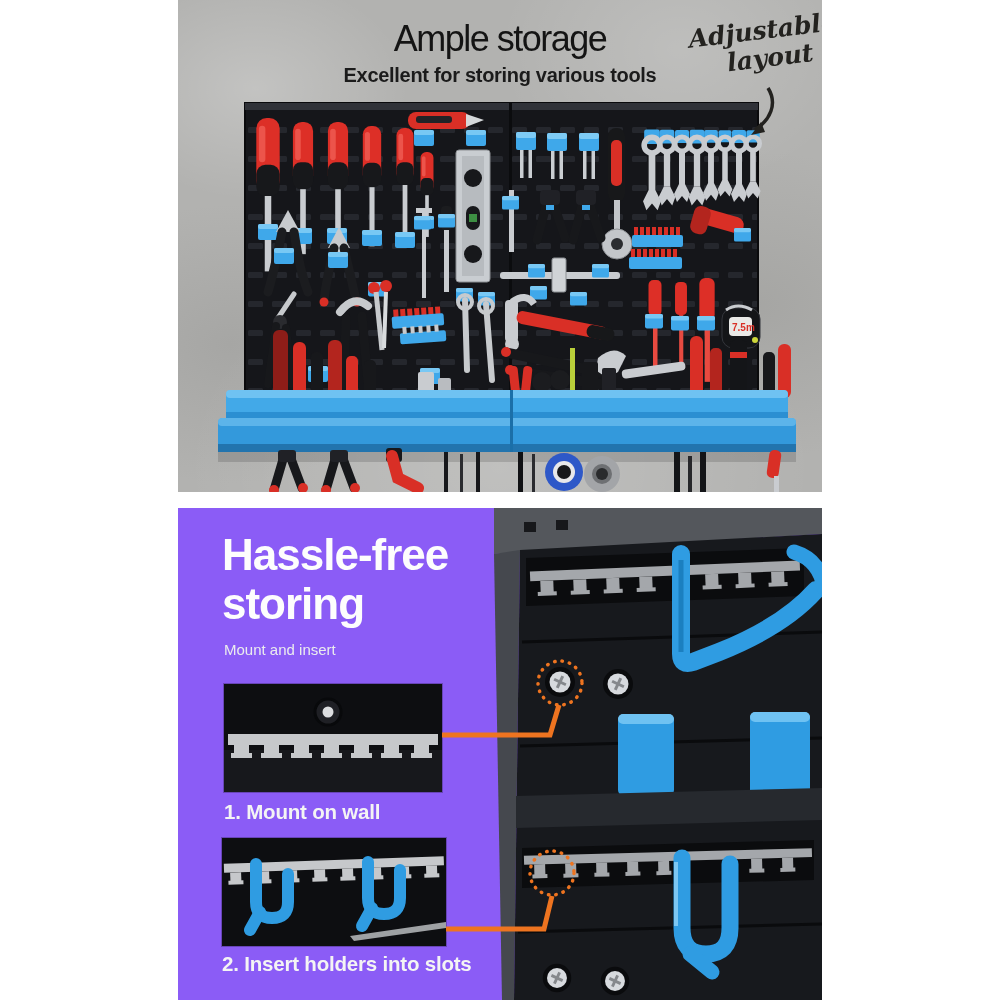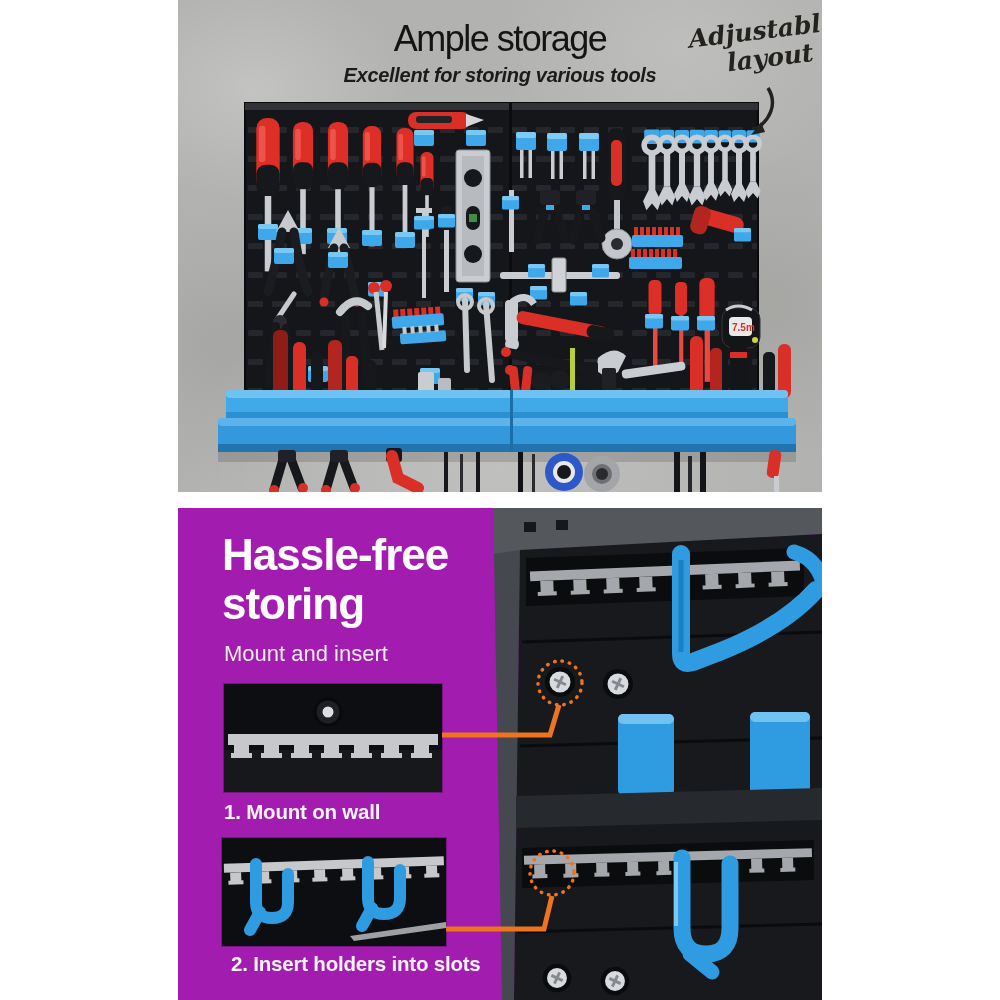--- a/index.html
+++ b/index.html
@@ -9,41 +9,41 @@
   .top-section{position:absolute;left:178px;top:0;width:644px;height:492px;overflow:hidden;
     background:
       radial-gradient(220px 160px at 12% 18%, rgba(255,255,255,.22), rgba(255,255,255,0) 70%),
       radial-gradient(260px 200px at 78% 10%, rgba(255,255,255,.16), rgba(255,255,255,0) 70%),
       radial-gradient(300px 220px at 90% 62%, rgba(137,137,134,.30), rgba(137,137,134,0) 70%),
       radial-gradient(260px 200px at 8% 70%, rgba(130,130,128,.25), rgba(130,130,128,0) 70%),
       radial-gradient(420px 300px at 50% 95%, rgba(255,255,255,.18), rgba(255,255,255,0) 75%),
       #b2b2b0;}
   .top-text{position:absolute;left:0;top:14px;width:100%;text-align:center;color:#171717;}
   .top-title{margin:4px;font-size:36px;font-weight:400;letter-spacing:-1.5px;color:#141414;}
-  .top-sub{margin:2px 0 0 0;font-size:20px;font-weight:600;letter-spacing:-.3px;color:#1b1b1b;font-style:italic;}
+  .top-sub{margin:2px 0 0 0;font-size:20px;font-weight:600;letter-spacing:-.3px;color:#1b1b1b;}
   .annotation{position:absolute;left:512px;top:18px;width:128px;
     font-family:"DejaVu Serif",serif;font-style:italic;font-weight:bold;
     font-size:25px;color:#23221f;transform:rotate(-7deg);line-height:1.1;}
   .annotation .l1{display:block;text-align:left;}
   .annotation .l2{display:block;text-align:right;padding-right:6px;}
   .arrow-svg{position:absolute;left:560px;top:86px;}
   .photo-svg{position:absolute;left:0;top:0;}
   
   .bottom-section{position:absolute;left:178px;top:508px;width:644px;height:492px;
-    background:#a21caf;overflow:hidden;color:#ffffff;}
+    background:#8b5cf6;overflow:hidden;color:#ffffff;}
   .bm-text{position:absolute;left:44px;top:22px;}
   .bm-title{margin:0;font-size:44px;font-weight:800;letter-spacing:-1px;line-height:49px;color:#fdfdfd;}
   .bm-title span{display:block;}
-  .bm-sub{margin:13px 0 0 2px;font-size:22px;font-weight:500;color:#ebecee;}
+  .bm-sub{margin:13px 0 0 2px;font-size:15px;font-weight:500;color:#ebecee;}
   .step-panel{position:absolute;box-shadow:0 0 0 1px rgba(0,0,0,.25);}
   .panel-1{left:46px;top:176px;width:218px;height:108px;}
   .panel-2{left:44px;top:330px;width:224px;height:108px;}
   .step-label{position:absolute;font-size:20.5px;font-weight:600;color:#f4f4f4;letter-spacing:-.2px;}
   .label-1{left:46px;top:292px;text-align:right;}
-  .label-2{left:53px;top:444px;}
+  .label-2{left:44px;top:444px;}
   .bphoto-svg{position:absolute;left:316px;top:0;}
   .overlay-svg{position:absolute;left:0;top:0;pointer-events:none;}
 </style>
 </head>
 <body>
 
 <div class="canvas">
 
   <div class="top-section">
 

